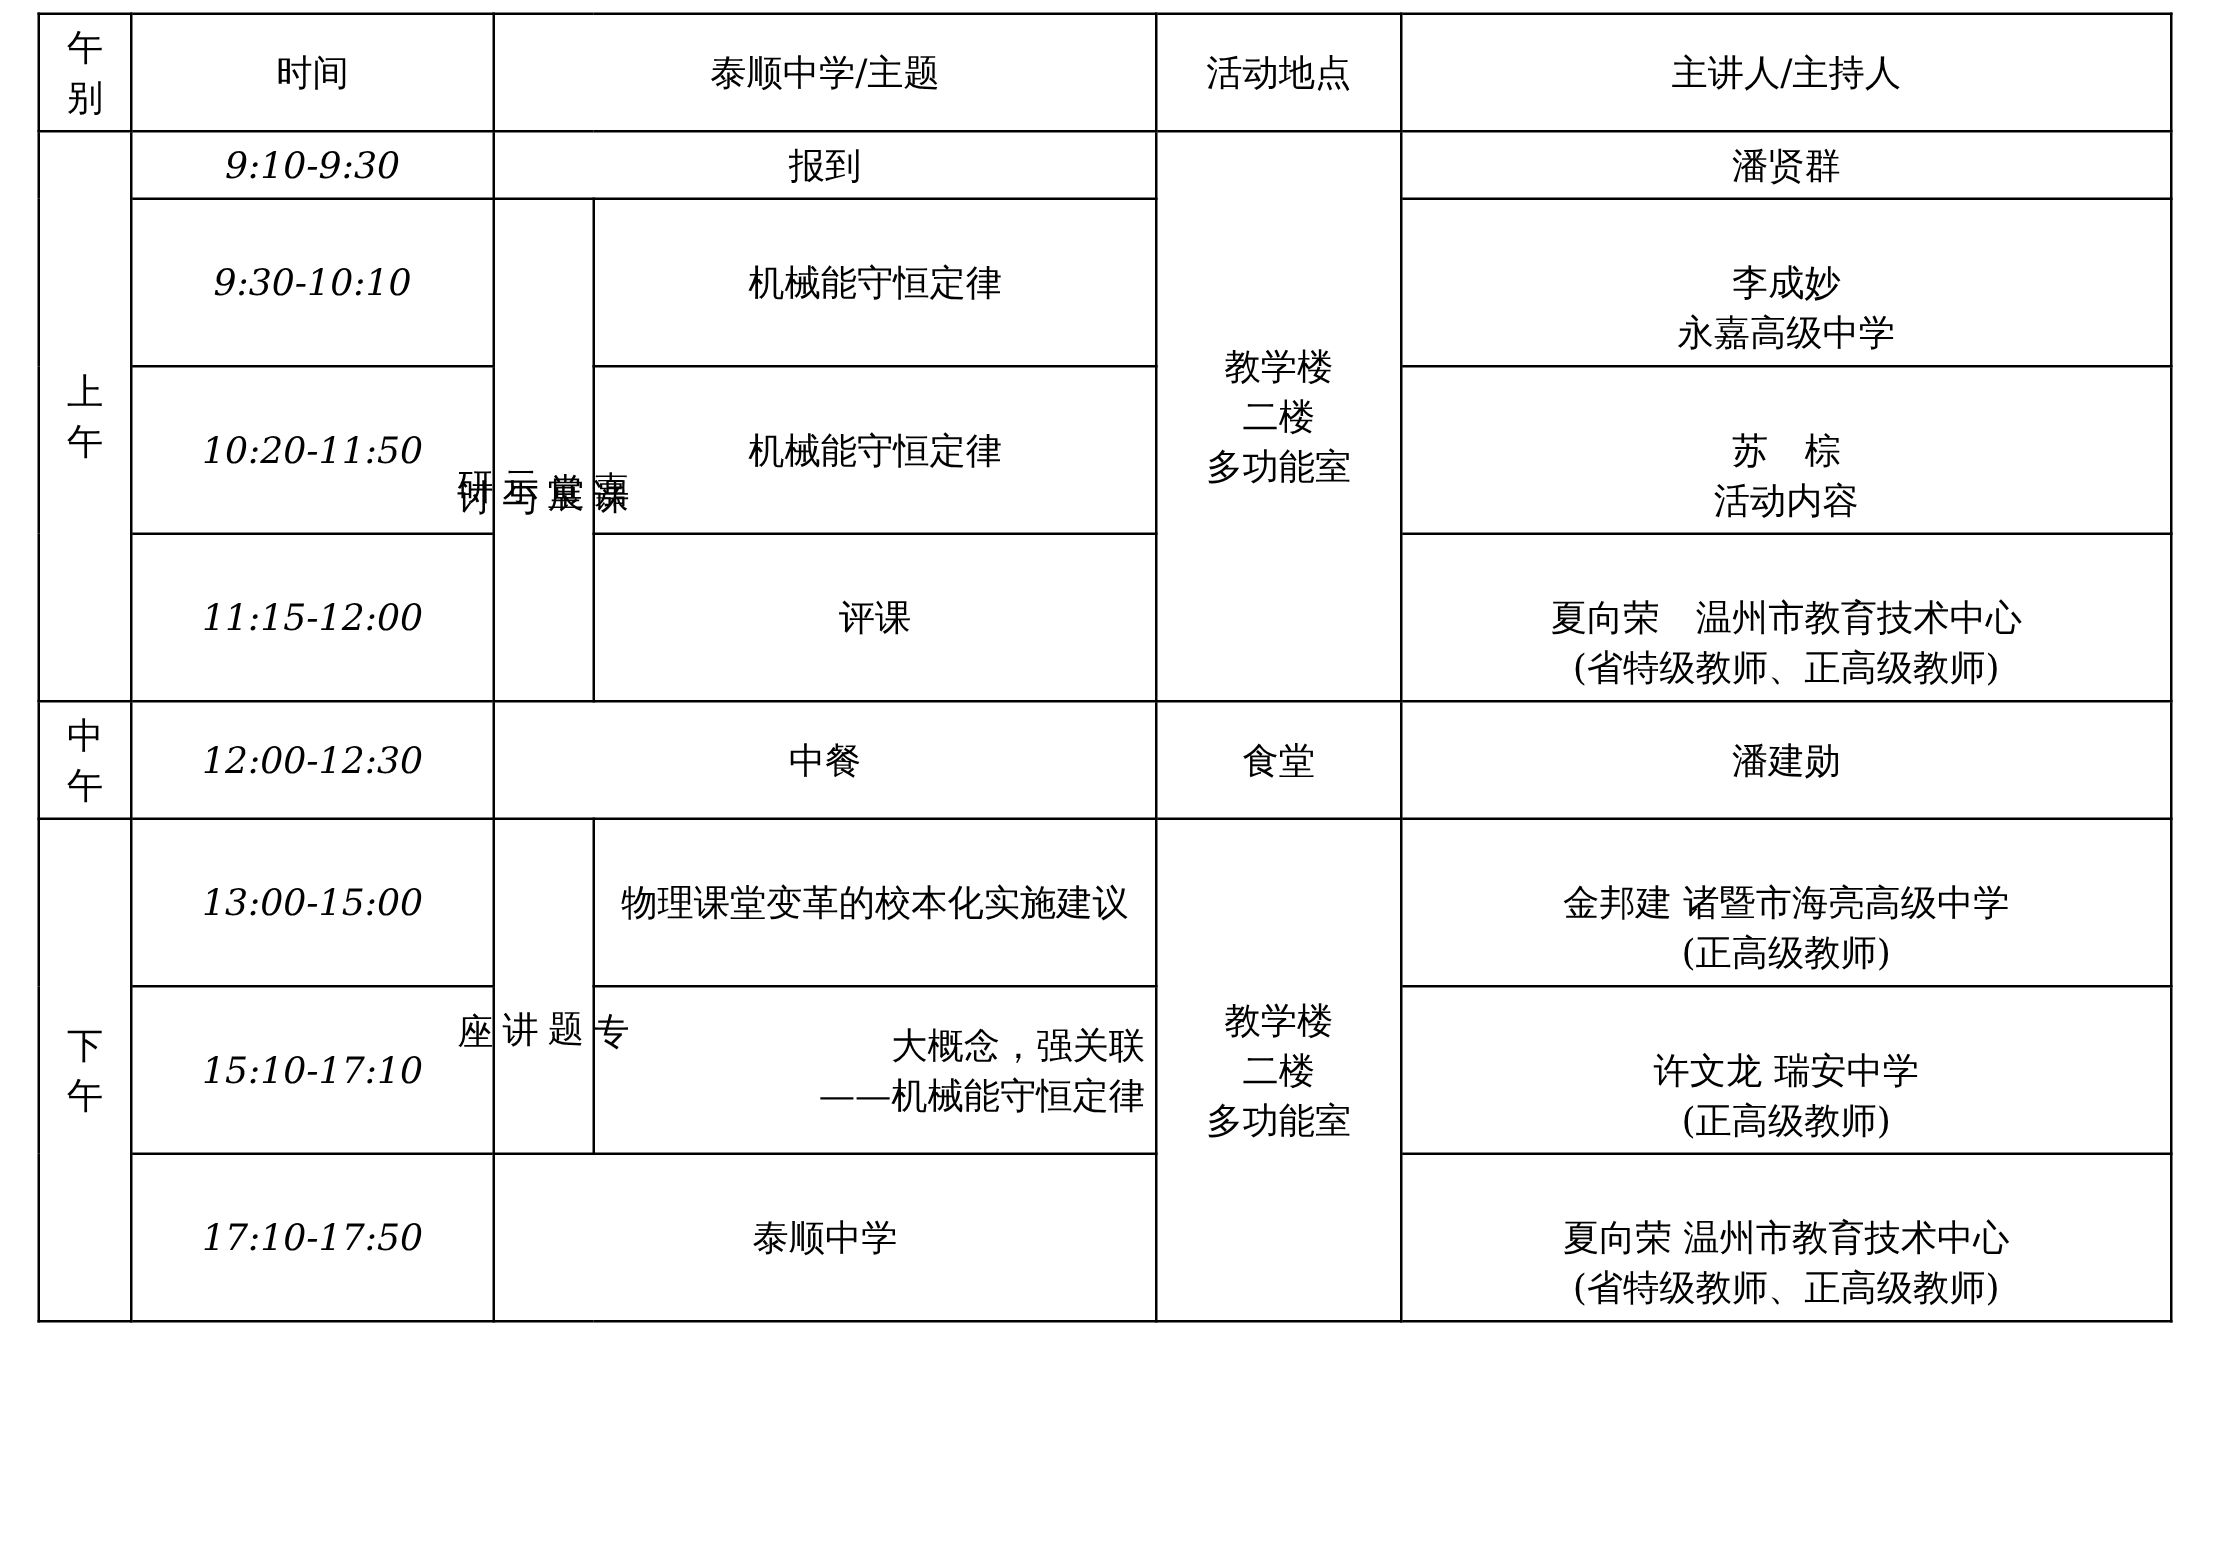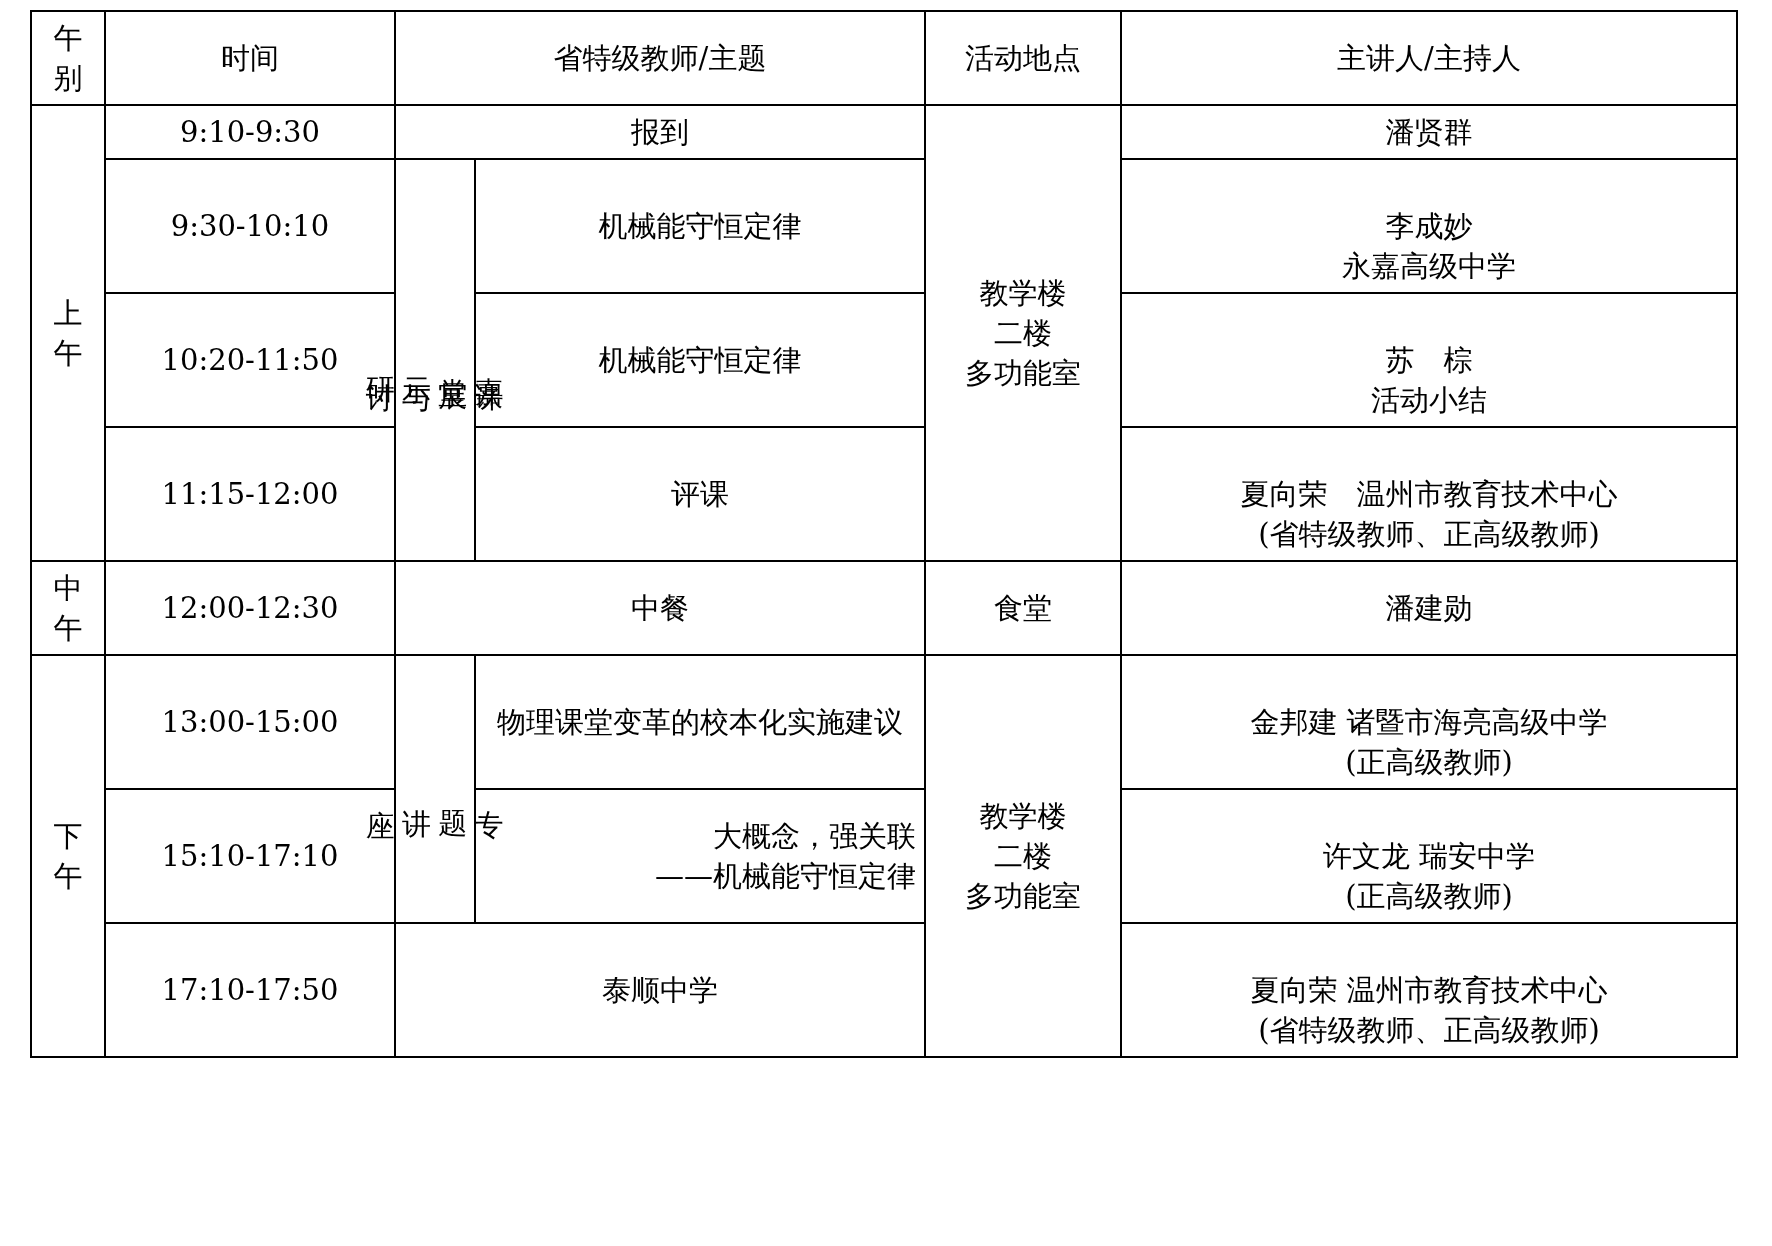--- a/index.html
+++ b/index.html
@@ -55,20 +55,21 @@
     display: flex;
     align-items: center;
     justify-content: center;
     height: 100%;
   }
   .stack {
     white-space: pre-line;
   }
   .time-cell {
     font-size: 29px;
+    font-style: italic;
   }
   .left-align {
     text-align: left;
     padding-left: 14px;
   }
   .indent-line {
     display: block;
     text-align: right;
   }
   .header-cell { font-size: 30px; }
@@ -91,21 +92,21 @@
 
       <tr>
         <td class="header-cell">
           <span class="stack">午
 别</span>
         </td>
         <td class="header-cell">
           <span>时间</span>
         </td>
         <td class="header-cell" colspan="2">
-          <span>省特级教师/主题</span>
+          <span>泰顺中学/主题</span>
         </td>
         <td class="header-cell">
           <span>活动地点</span>
         </td>
         <td class="header-cell">
           <span>主讲人/主持人</span>
         </td>
       </tr>
 
       <tr>
@@ -152,21 +153,21 @@
 
       <tr>
         <td class="time-cell">
           <span>10:20-11:50</span>
         </td>
         <td>
           <span>机械能守恒定律</span>
         </td>
         <td class="speaker-two-line">
           <span class="stack">苏　棕
-活动小结</span>
+活动内容</span>
         </td>
       </tr>
 
       <tr>
         <td class="time-cell">
           <span>11:15-12:00</span>
         </td>
         <td>
           <span>评课</span>
         </td>

